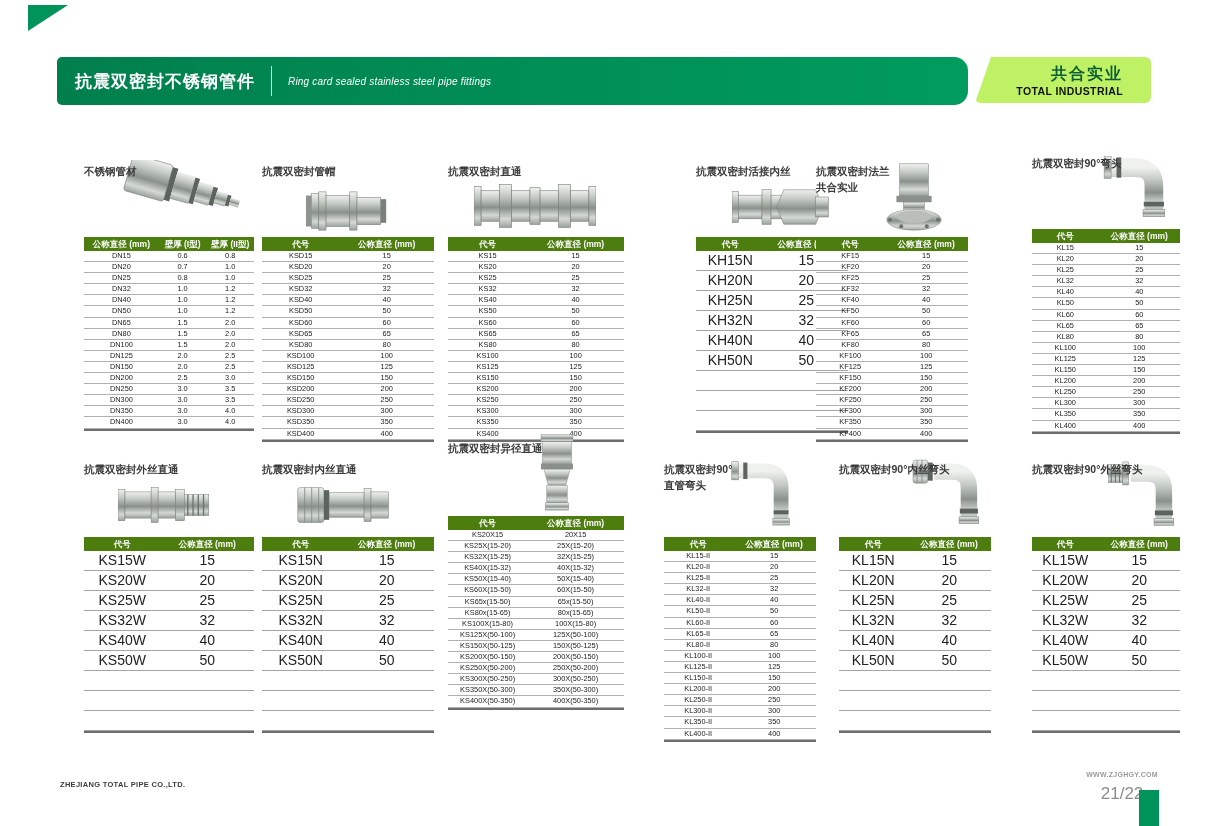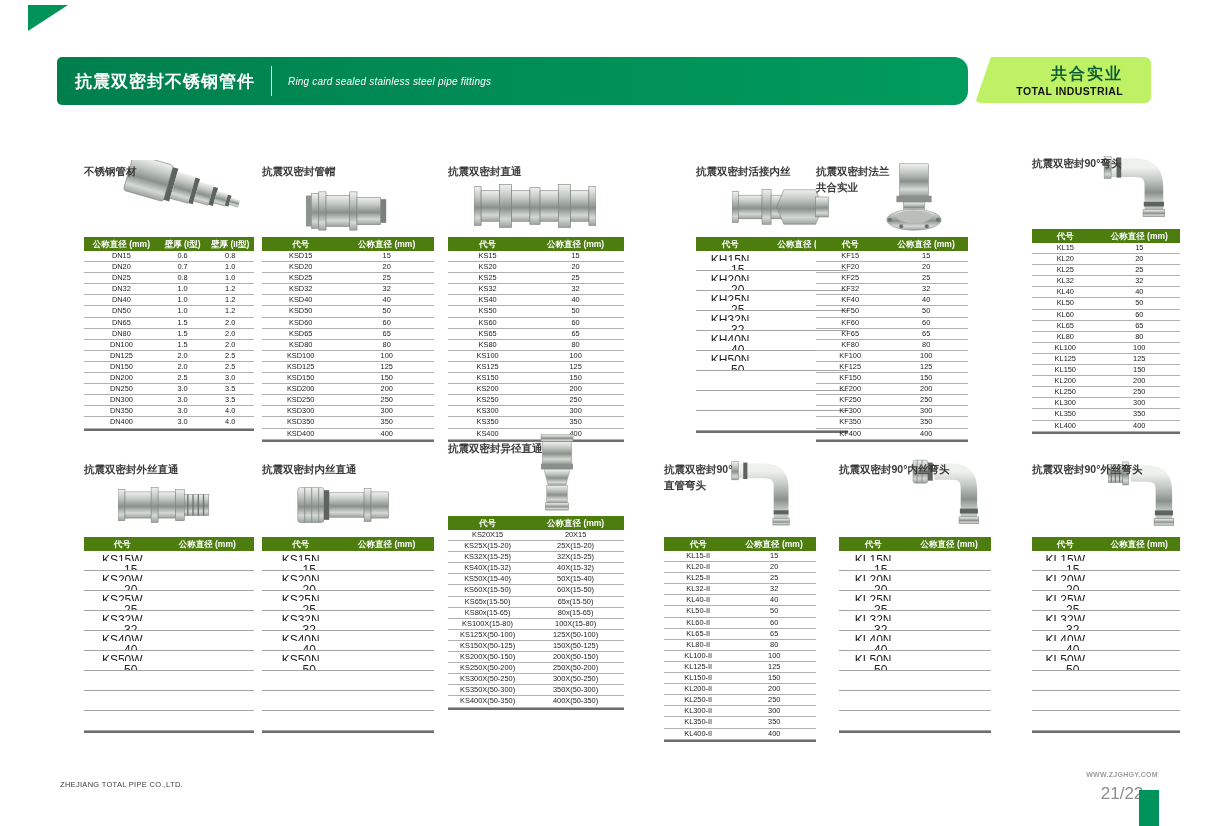--- a/index.html
+++ b/index.html
@@ -47,24 +47,24 @@
   #s11 .fit{left:76px;top:-2px;width:74px;height:76px}
   
   .tbl{position:absolute;left:0;right:0;top:77px;border-bottom:2px solid #6d6d6d;color:#222;}
   .row2 .tbl{top:79px;}
   .row{display:flex;}
   .thead{background:#4d7c0f;color:#fff;font-weight:700;height:14px;line-height:14px;font-size:8.5px;}
   .c2 .cell:nth-child(1){width:45%}.c2 .cell:nth-child(2){width:55%}
   .c3 .cell:nth-child(1){width:44%}.c3 .cell:nth-child(2){width:28%}.c3 .cell:nth-child(3){width:28%}
   .cell{text-align:center;overflow:hidden;white-space:nowrap;}
   .dense .trow{height:10.1px;line-height:10.2px;font-size:7.4px;border-bottom:1px solid #b0b0b0;}
-  .sparse .trow{height:19px;line-height:19px;font-size:12px;border-bottom:1px solid #a5a5a5;flex-direction:column;}
+  .sparse .trow{height:19px;line-height:19px;font-size:14px;border-bottom:1px solid #a5a5a5;}
   .erow{height:19px;border-bottom:1px solid #a5a5a5;}
   
-  .footer-company{position:absolute;left:60px;top:780px;font-size:7.5px;font-weight:400;color:#3c3c3c;letter-spacing:.3px;}
+  .footer-company{position:absolute;left:60px;top:780px;font-size:7.5px;font-weight:700;color:#3c3c3c;letter-spacing:.3px;}
   .footer-right{position:absolute;right:51px;top:771px;display:flex;align-items:center;gap:6px;flex-direction:column;}
   .footer-site{font-size:7px;font-weight:700;color:#9c9c9c;letter-spacing:.3px;}
   .footer-page{font-size:17px;color:#8e8e8e;}
   .footer-block{position:absolute;left:1139px;top:790px;width:20px;height:36px;background:#00935a;}
 </style>
 </head>
 <body>
 
 <div class="page">
   <div class="corner-tri"></div>

